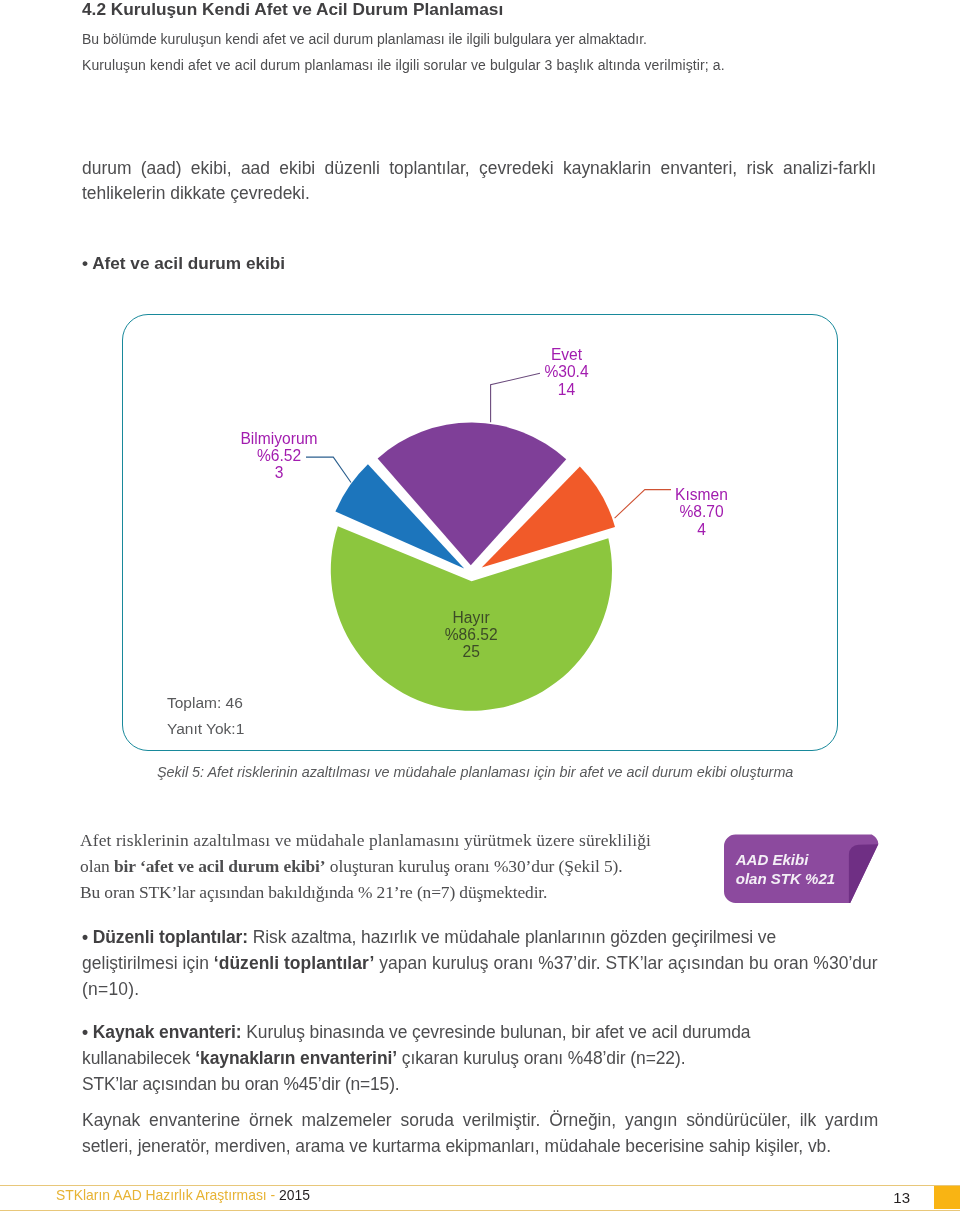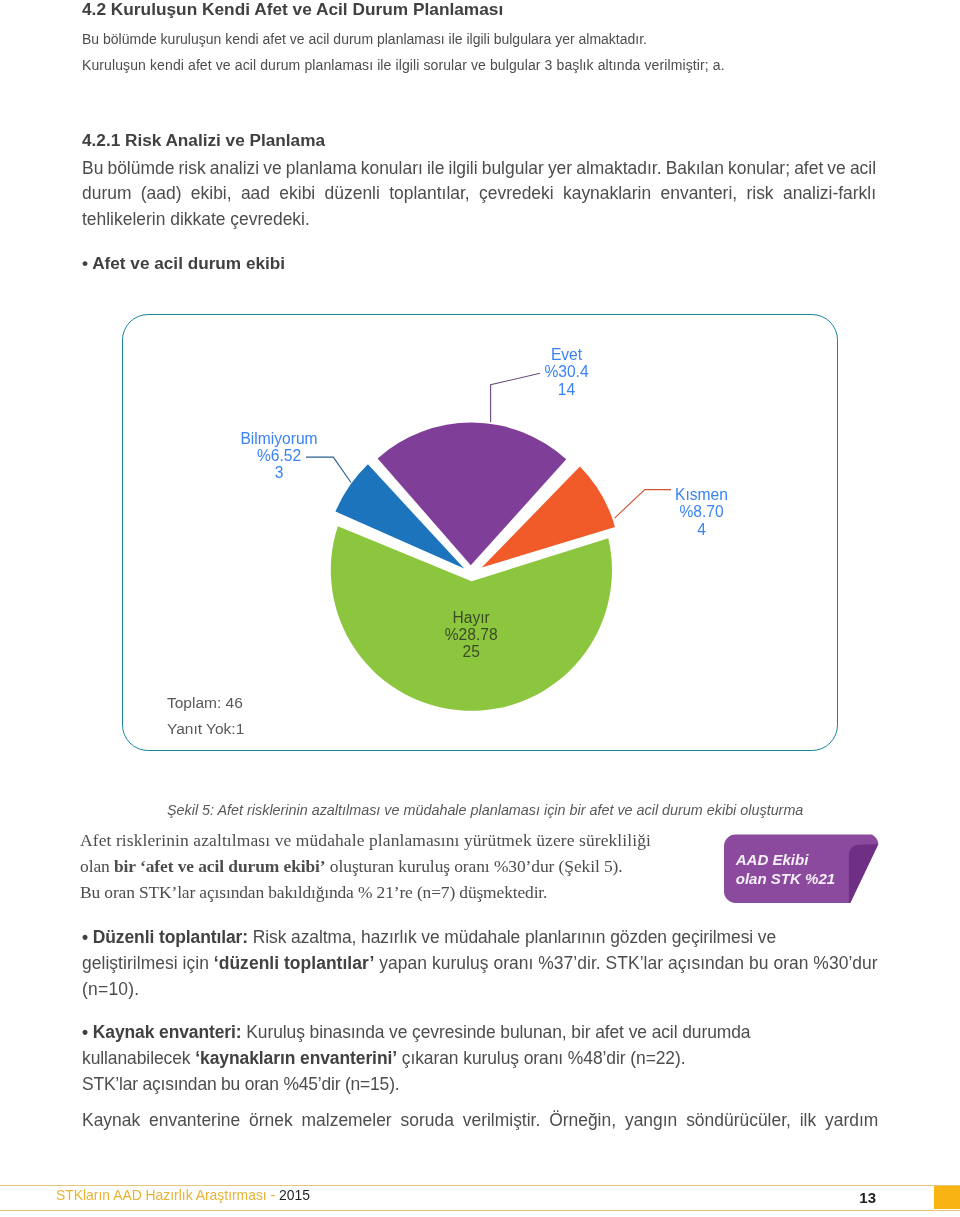--- a/index.html
+++ b/index.html
@@ -21,58 +21,56 @@
   .jline{white-space:nowrap;}
   .lastline{text-align:left;white-space:nowrap;}
   .para b{font-weight:bold;color:#414042;}
 
   .bullethead{position:absolute;left:82px;font-size:17.2px;font-weight:bold;color:#414042;}
 
   
   .chartbox{position:absolute;left:121.8px;top:314.4px;width:716.4px;height:436.4px;
             border:1.5px solid #18899b;border-radius:26px;box-sizing:border-box;}
 
-  .chartlabel{position:absolute;font-size:15.6px;line-height:17.4px;color:#3b82f6;white-space:pre;}
+  .chartlabel{position:absolute;font-size:15.6px;line-height:17.4px;color:#a21caf;white-space:pre;}
   .chartlabel.c{text-align:center;}
 
   .totals{position:absolute;font-size:15.5px;line-height:26px;color:#58595b;}
 
-  .caption{position:absolute;left:167px;top:763.5px;width:760px;font-size:14.36px;
-           font-style:italic;color:#58595b;white-space:nowrap;margin-top:38px;}
+  .caption{position:absolute;left:157px;top:763.5px;width:760px;font-size:14.36px;
+           font-style:italic;color:#58595b;white-space:nowrap;}
 
   
   .badge{position:absolute;left:724.2px;top:830px;width:160px;height:76px;font-style:italic;}
   .badge .txt{position:absolute;left:11.5px;top:21.3px;color:#f4eff6;font-size:15.05px;
               font-weight:bold;line-height:18.6px;white-space:pre;}
 
   
   .footrule{position:absolute;left:0;height:1.4px;background:#e8c77a;}
   .footbar{position:absolute;left:934px;top:1186px;width:26px;height:23px;background:#f9b413;}
   .foottext{position:absolute;left:56px;top:1187px;font-size:13.9px;font-weight:normal;
             color:#e7b334;white-space:pre;}
   .foottext .yr{color:#231f20;}
-  .pagenum{position:absolute;left:824px;top:1188.5px;width:52px;text-align:right;
-           font-size:15px;font-weight:bold;color:#231f20;}
+  .pagenum{position:absolute;left:858px;top:1188.5px;width:52px;text-align:right;
+           font-size:15px;font-weight:normal;color:#231f20;}
 </style>
 </head>
 <body>
 
 <div class="page">
 
   <div class="h2">4.2 Kuruluşun Kendi Afet ve Acil Durum Planlaması</div>
 
   <div class="abs" style="left:82px;top:27px;width:860px;font-size:14px;line-height:25.9px;white-space:nowrap;">
     <div>Bu bölümde kuruluşun kendi afet ve acil durum planlaması ile ilgili bulgulara yer almaktadır.</div>
     <div style="letter-spacing:0.106px">Kuruluşun kendi afet ve acil durum planlaması ile ilgili sorular ve bulgular 3 başlık altında  verilmiştir; a.</div>
   </div>
 
-  <div class="h3" style="top:130px;">4.2.1 Risk Analizi ve Planlama</div>
 
   <div class="para" style="top:155.5px;">
-    <div class="jline" style="word-spacing:-0.71px">Bu bölümde risk analizi ve planlama konuları ile ilgili bulgular yer almaktadır. Bakılan konular; afet ve acil</div>
     <div class="jline" style="word-spacing:4.51px">durum (aad) ekibi, aad ekibi düzenli toplantılar, çevredeki kaynaklarin envanteri, risk analizi-farklı</div>
     <div class="lastline">tehlikelerin dikkate çevredeki.</div>
   </div>
 
   <div class="bullethead" style="top:253px;">• Afet ve acil durum ekibi</div>
 
   <div class="chartbox"></div>
 
   <div id="chart-svg-host">
       <svg width="960" height="1217" viewBox="0 0 960 1217" style="position: absolute; left: 0px; top: 0px;">
@@ -110,29 +108,30 @@
   </div>
 
   <div class="para" style="top:1020px;">
     <div class="lastline" style="letter-spacing:-0.088px"><b>• Kaynak envanteri:</b><span> Kuruluş binasında ve çevresinde bulunan, bir afet ve acil durumda</span></div>
     <div class="lastline" style="letter-spacing:-0.073px"><span>kullanabilecek </span><b>‘kaynakların envanterini’</b><span> çıkaran kuruluş oranı %48’dir (n=22).</span></div>
     <div class="lastline" style="letter-spacing:-0.19px">STK’lar açısından bu oran %45’dir (n=15).</div>
   </div>
 
   <div class="para" style="top:1108px;">
     <div class="jline" style="white-space:nowrap;word-spacing:4.04px">Kaynak envanterine örnek malzemeler soruda verilmiştir. Örneğin, yangın söndürücüler, ilk yardım</div>
+    <div class="lastline" style="letter-spacing:-0.061px">setleri, jeneratör, merdiven, arama ve kurtarma ekipmanları, müdahale becerisine sahip kişiler, vb.</div>
   </div>
 
   <div class="footrule" style="top:1185px;width:960px;"></div>
   <div class="footrule" style="top:1209.6px;width:960px;"></div>
   <div class="footbar"></div>
   <div class="foottext"><span>STKların AAD Hazırlık Araştırması - </span><span class="yr">2015</span></div>
   <div class="pagenum">13</div>
 
 <div class="chartlabel c" style="left: 516.5px; top: 346px; width: 100px;"><div>Evet</div><div>%30.4</div><div>14</div></div>
     <div class="chartlabel c" style="left: 651.5px; top: 486px; width: 100px;"><div>Kısmen</div><div>%8.70</div><div>4</div></div>
     <div class="chartlabel c" style="left: 219px; top: 429.5px; width: 120px;"><div>Bilmiyorum</div><div>%6.52</div><div>3</div></div>
-    <div class="chartlabel c" style="left: 421.2px; top: 608.5px; width: 100px; color: rgb(60, 75, 39);"><div>Hayır</div><div>%28.78</div><div>25</div></div>
+    <div class="chartlabel c" style="left: 421.2px; top: 608.5px; width: 100px; color: rgb(60, 75, 39);"><div>Hayır</div><div>%86.52</div><div>25</div></div>
     <div class="totals" style="left: 167px; top: 690px;">
       <div>Toplam: 46</div>
       <div>Yanıt Yok:1</div>
     </div>
   </div>
 
 </body></html>

